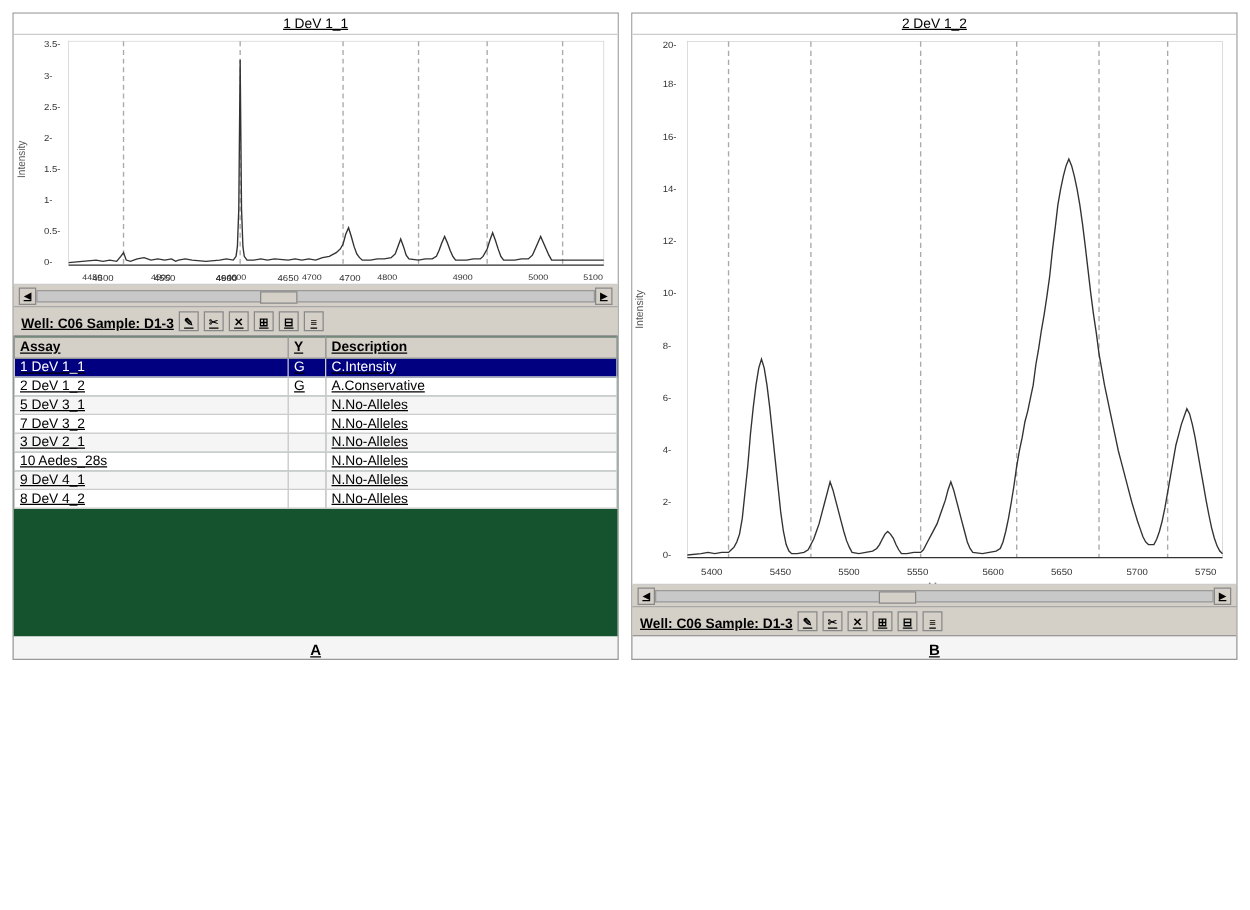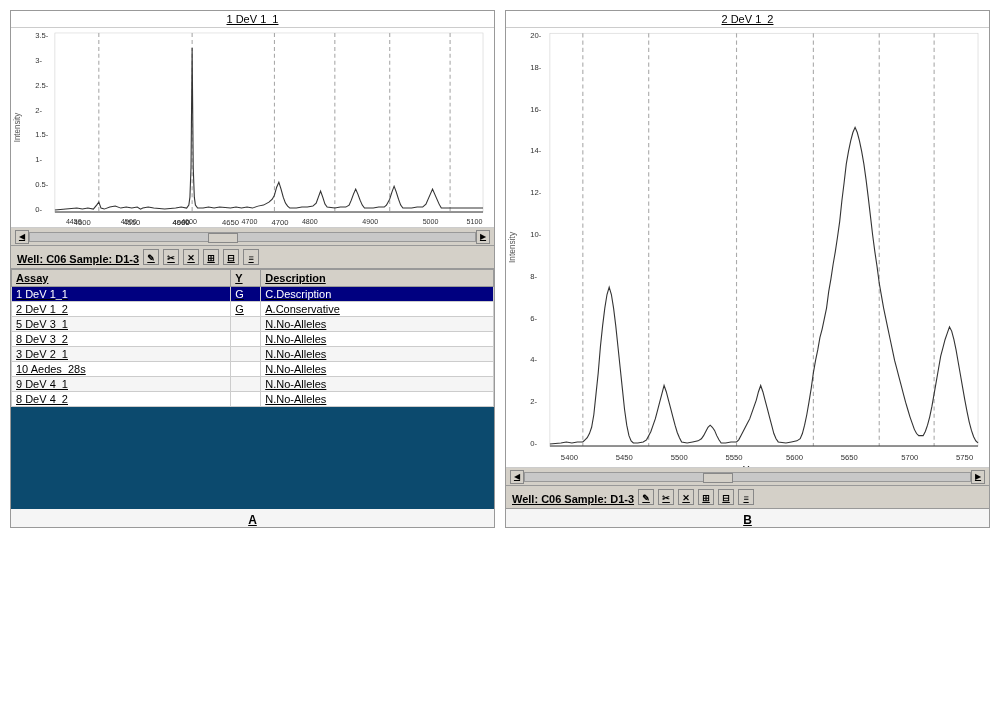--- a/index.html
+++ b/index.html
@@ -96,21 +96,21 @@
       width: 16px;
       height: 16px;
       background: #d4d0c8;
       border: 1px solid #888;
       font-size: 9px;
       text-align: center;
       line-height: 16px;
       cursor: pointer;
     }
     .table-container {
-      background: #0c4a6e;
+      background: #14532d;
       flex: 1;
       overflow-y: auto;
     }
     table {
       width: 100%;
       border-collapse: collapse;
       font-size: 11px;
     }
     thead tr {
       background: #d4d0c8;
@@ -238,34 +238,34 @@
           <tr>
             <th>Assay</th>
             <th style="width:30px">Y</th>
             <th>Description</th>
           </tr>
         </thead>
         <tbody id="left-table-body">
         <tr class="selected">
       <td>1 DeV 1_1</td>
       <td>G</td>
-      <td>C.Description</td>
+      <td>C.Intensity</td>
     </tr>
             <tr>
       <td>2 DeV 1_2</td>
       <td>G</td>
       <td>A.Conservative</td>
     </tr>
             <tr>
       <td>5 DeV 3_1</td>
       <td></td>
       <td>N.No-Alleles</td>
     </tr>
             <tr>
-      <td>8 DeV 3_2</td>
+      <td>7 DeV 3_2</td>
       <td></td>
       <td>N.No-Alleles</td>
     </tr>
             <tr>
       <td>3 DeV 2_1</td>
       <td></td>
       <td>N.No-Alleles</td>
     </tr>
             <tr>
       <td>10 Aedes_28s</td>

